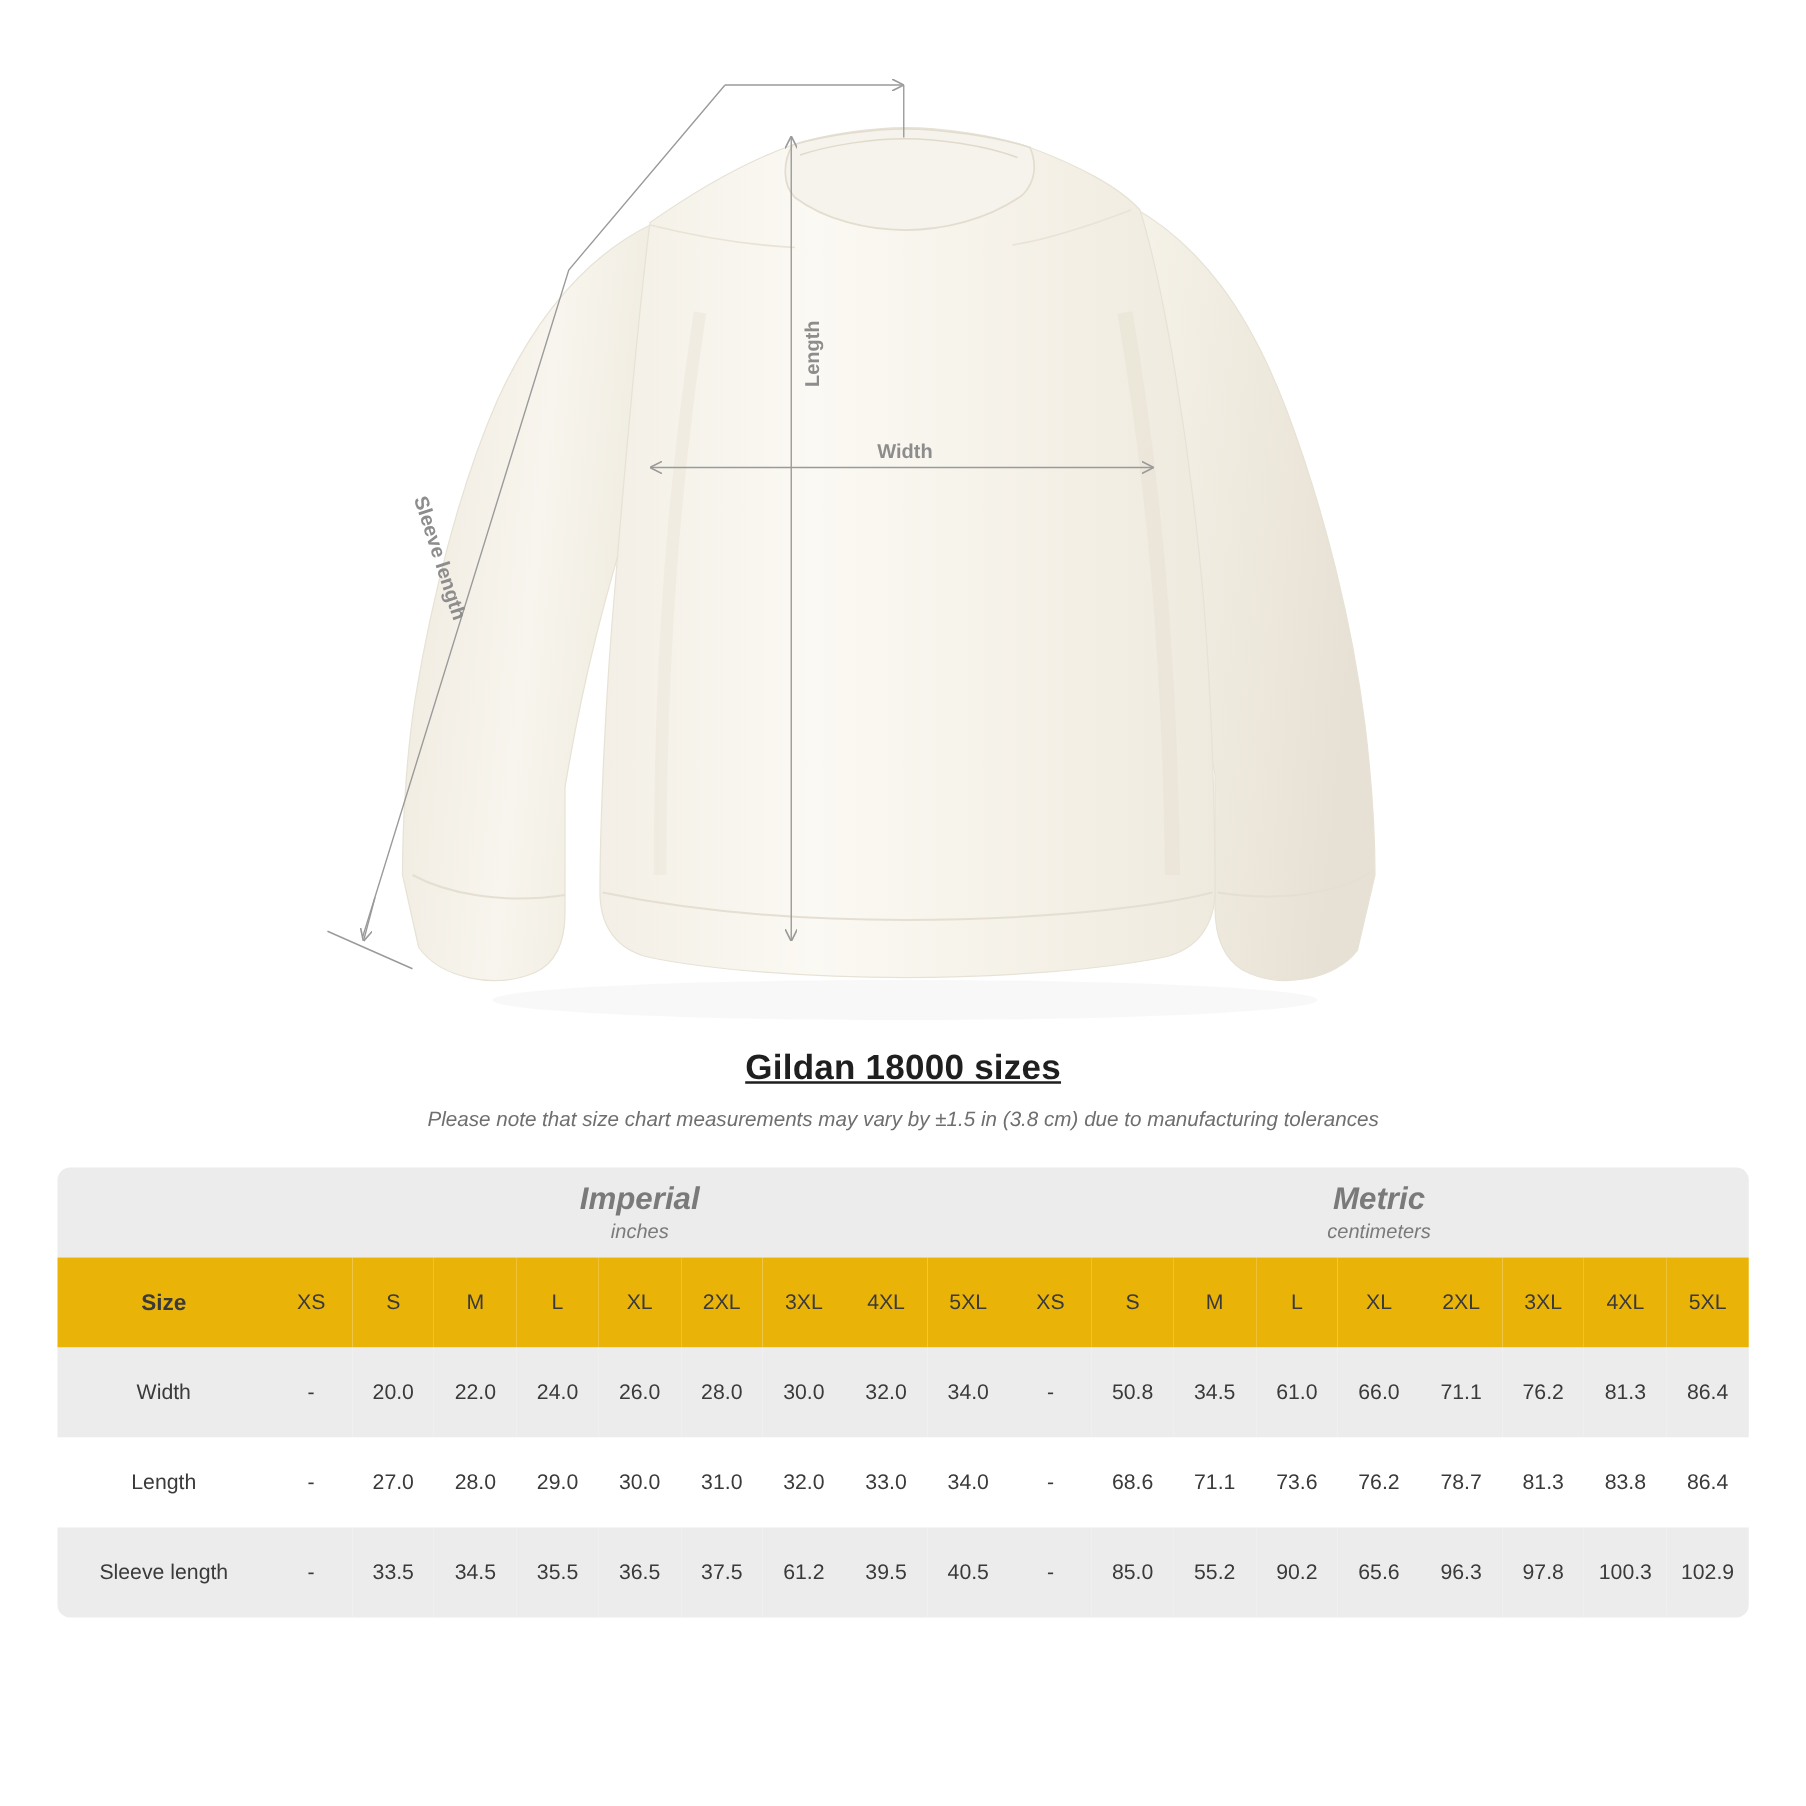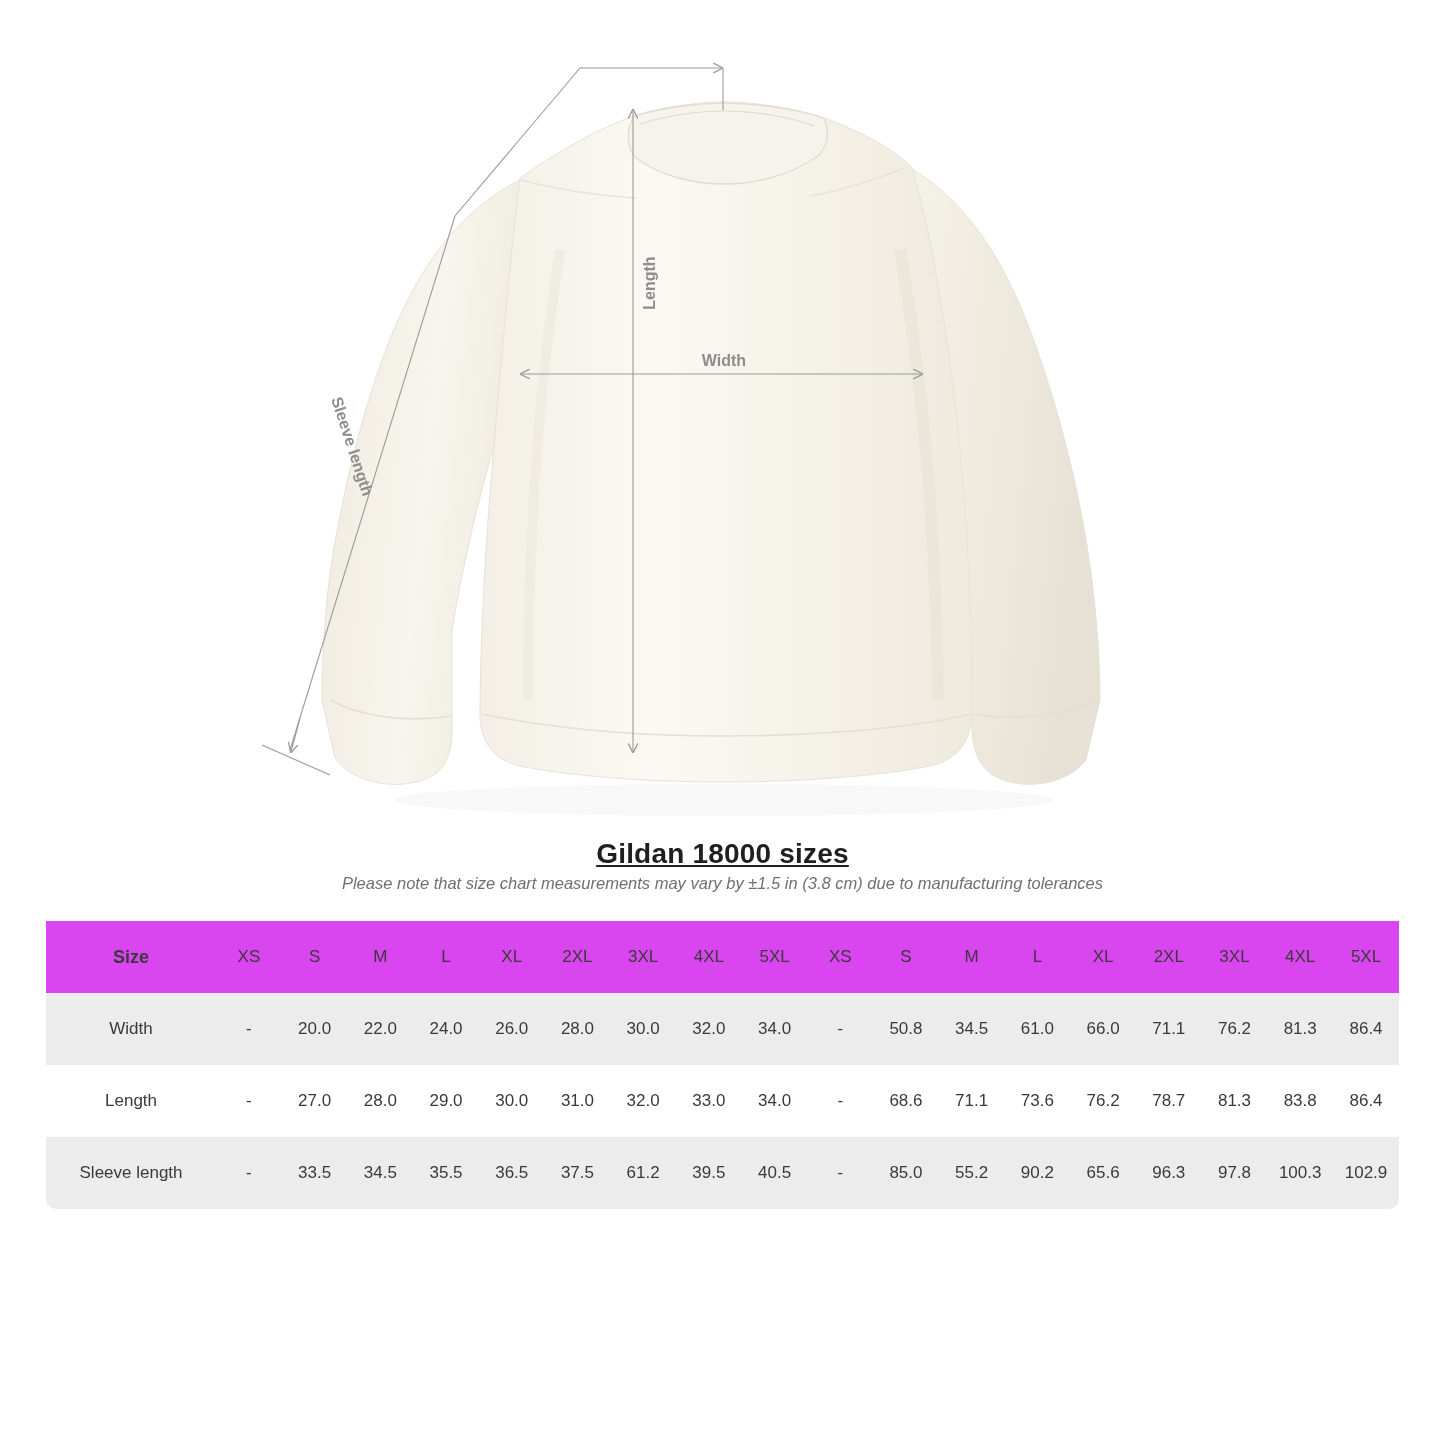--- a/index.html
+++ b/index.html
@@ -37,21 +37,21 @@
     margin-top: 8px;
   }
   .chart-title {
     font-size: 28px;
     font-weight: bold;
     color: #1f1f1f;
     letter-spacing: 0.2px;
     text-decoration: underline;
   }
   .chart-note {
-    margin-top: 4px;
+    margin-top: 17px;
     font-size: 16.5px;
     font-style: italic;
     color: #6f6f6f;
   }
 
   
   .table-wrap {
     margin: 28px 46px 0 46px;
     width: 1353px;
   }
@@ -81,21 +81,21 @@
     color: #7a7a7a;
     line-height: 1.15;
   }
   .unit-sub {
     font-size: 16px;
     font-style: italic;
     color: #7a7a7a;
     margin-top: 4px;
   }
   .size-header-row td {
-    background: #d946ef;
+    background: #eab308;
     font-weight: bold;
     font-size: 18px;
     color: #3a3a3a;
     height: 78px;
   }
   .size-header-row td.rowlabel {
     font-weight: bold;
     font-size: 18px;
   }
   tr.band-grey td { background: #ececec; }
@@ -209,20 +209,31 @@
     <div class="chart-note">Please note that size chart measurements may vary by ±1.5 in (3.8 cm) due to manufacturing tolerances</div>
   </div>
 
   <div class="table-wrap">
     <table class="size-table">
       <colgroup>
         <col style="width:170px">
         <col span="18" style="width:65.7px">
       </colgroup>
       <tbody>
+        <tr class="unit-header-row">
+          <td class="corner-tl"></td>
+          <td colspan="9">
+            <div class="unit-name">Imperial</div>
+            <div class="unit-sub">inches</div>
+          </td>
+          <td colspan="9" class="corner-tr">
+            <div class="unit-name">Metric</div>
+            <div class="unit-sub">centimeters</div>
+          </td>
+        </tr>
 
         <tr class="size-header-row">
           <td class="rowlabel first-col">Size</td>
           <td>XS</td>
           <td>S</td>
           <td>M</td>
           <td>L</td>
           <td>XL</td>
           <td>2XL</td>
           <td>3XL</td>

